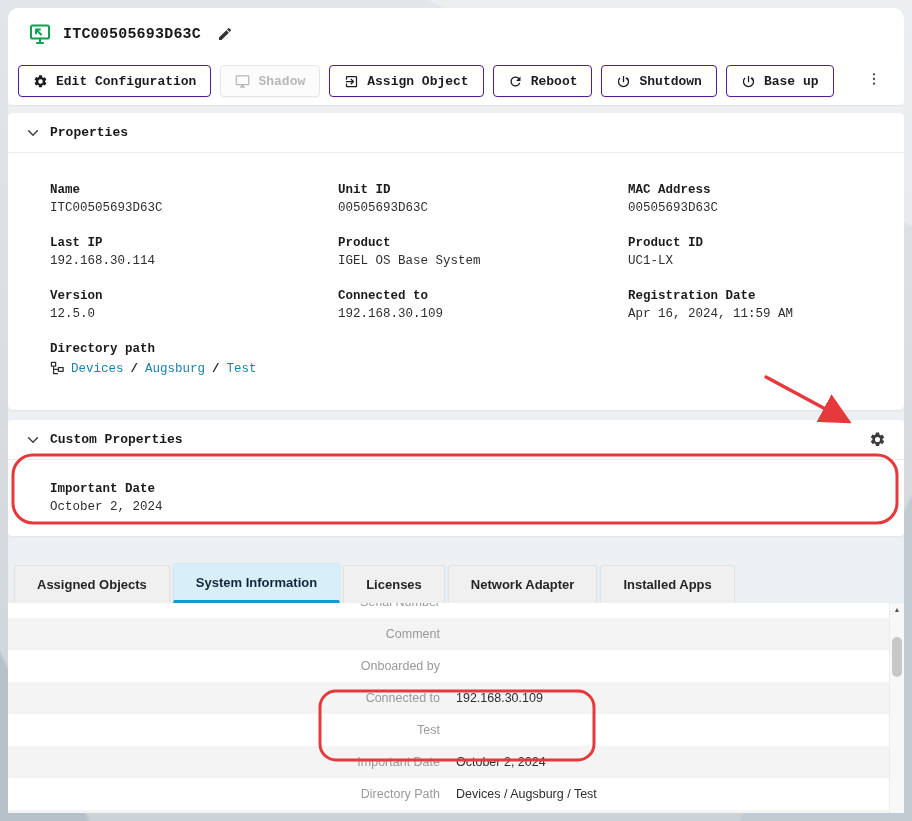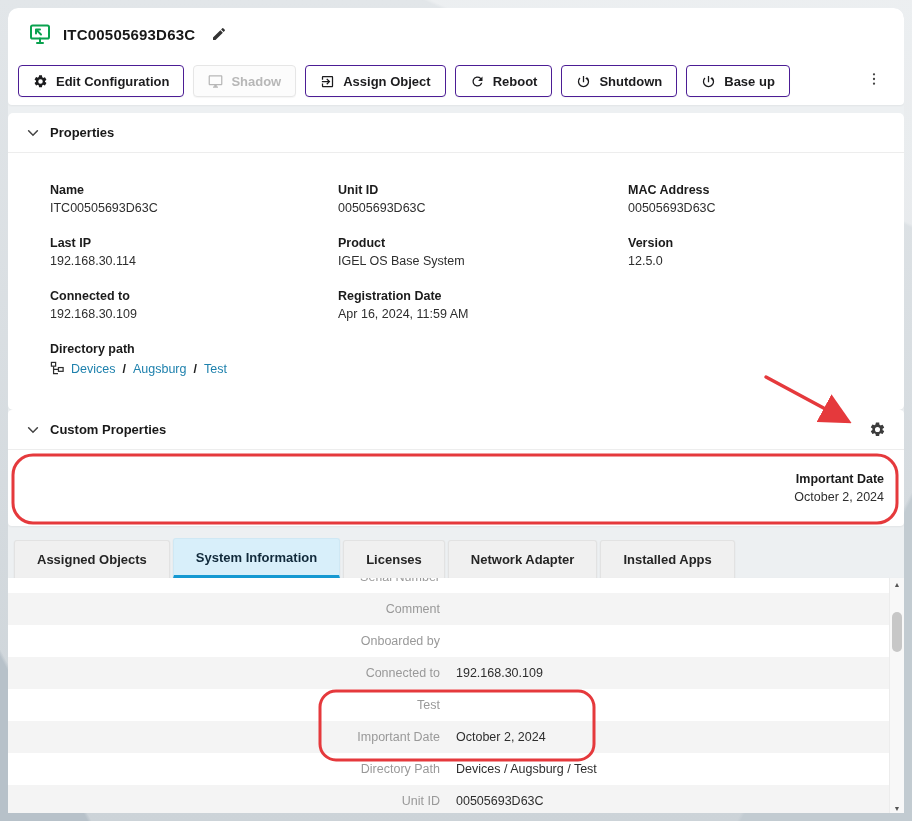--- a/index.html
+++ b/index.html
@@ -11,21 +11,21 @@
     background:
       linear-gradient(62deg, #b7c1c9 0 6.5%, rgba(0,0,0,0) 6.8%),
       linear-gradient(118deg, rgba(0,0,0,0) 87%, #c2cbd1 87.3%),
       linear-gradient(205deg, rgba(255,255,255,.35) 0 18%, rgba(0,0,0,0) 18.3%),
       linear-gradient(180deg, #e2e6e9, #ccd3d8);
   }
   .app {
     position: absolute; left: 8px; top: 8px; width: 896px; height: 805px;
     background: #edf0f2; border-radius: 10px 10px 0 0; overflow: hidden;
   }
-  .card { background: #fff; box-shadow: 0 1px 2px rgba(0,0,0,.05); overflow: hidden; }
+  .card { background: #fff; box-shadow: 0 1px 2px rgba(0,0,0,.05); overflow: hidden; font-family: Liberation Mono, monospace; }
 
   
   .card-top { height: 97px; border-radius: 10px 10px 4px 4px; margin-bottom: 8px; }
   .title-row { height: 52px; display: flex; align-items: center; padding: 0 20px; }
   .device-icon { width: 24px; height: 24px; margin-right: 11px; flex: 0 0 auto; }
   .page-title { font-size: 15px; font-weight: 700; color: #181818; letter-spacing: .2px; }
   .pencil { width: 16px; height: 16px; margin-left: 16px; color: #333; cursor: pointer; }
   .toolbar { height: 45px; display: flex; align-items: flex-start; gap: 9px; padding: 5px 12px 0 10px; }
   .btn {
     display: inline-flex; align-items: center; gap: 8px; height: 32px; padding: 0 14px;
@@ -37,32 +37,32 @@
   .btn.disabled { color: #b7b7b7; border-color: #e6e6e6; background: #fcfcfc; }
   .kebab-btn { margin-left: auto; margin-right: 4px; border: none; background: none; padding: 6px; cursor: pointer; color: #444; }
   .kebab-btn svg { width: 16px; height: 16px; }
 
   
   .section-header { height: 40px; display: flex; align-items: center; gap: 10px; padding: 0 18px; border-bottom: 1px solid #ededed; }
   .section-title { font-size: 13px; font-weight: 700; color: #191919; }
   .chev { width: 14px; height: 14px; color: #444; cursor: pointer; flex: 0 0 auto; }
   .gear-right { margin-left: auto; width: 17px; height: 17px; color: #3c3c3c; cursor: pointer; }
 
-  .properties-card { height: 297px; border-radius: 5px; margin-bottom: 0; }
+  .properties-card { height: 297px; border-radius: 5px; margin-bottom: 10px; }
   .props-grid { padding: 30px 20px 0 42px; display: grid; grid-template-columns: 288px 290px 1fr; row-gap: 20px; }
   .field { min-height: 33px; }
   .flabel { font-size: 12.5px; font-weight: 700; color: #1b1b1b; margin-bottom: 4px; }
   .fvalue { font-size: 12.5px; color: #2e2e2e; }
   .dir-field { grid-column: 1 / -1; }
   .path-links { display: flex; align-items: flex-end; gap: 6px; margin-top: 5px; }
   .tree-icon { width: 15px; height: 15px; color: #2d2d2d; flex: 0 0 auto; }
   .plink { font-size: 12.5px; color: #1e81ad; text-decoration: none; cursor: pointer; }
   .psep { font-size: 12.5px; font-weight: 700; color: #222; margin: 0 1px; }
 
-  .custom-card { height: 116px; border-radius: 4px; margin-bottom: 12px; text-align: right; }
+  .custom-card { height: 116px; border-radius: 4px; margin-bottom: 27px; }
   .custom-content { padding: 22px 20px 0 42px; }
 
   
   .tabs { height: 40px; display: flex; gap: 3px; padding-left: 6px; align-items: flex-end; }
   .tab {
     height: 38px; display: flex; align-items: center; padding: 0 22px;
     background: #f0f0f0; border: 1px solid #e2e2e2; border-bottom: none;
     border-radius: 3px 3px 0 0; font-size: 13px; font-weight: 700; color: #252525;
     box-shadow: 0 1px 2px rgba(0,0,0,.07); cursor: pointer; white-space: nowrap;
   }
@@ -173,20 +173,24 @@
       </div>
       <div class="field">
         <div class="flabel">Last IP</div>
         <div class="fvalue">192.168.30.114</div>
       </div>
       <div class="field">
         <div class="flabel">Product</div>
         <div class="fvalue">IGEL OS Base System</div>
       </div>
       <div class="field">
+        <div class="flabel">Product ID</div>
+        <div class="fvalue">UC1-LX</div>
+      </div>
+      <div class="field">
         <div class="flabel">Version</div>
         <div class="fvalue">12.5.0</div>
       </div>
       <div class="field">
         <div class="flabel">Connected to</div>
         <div class="fvalue">192.168.30.109</div>
       </div>
       <div class="field">
         <div class="flabel">Registration Date</div>
         <div class="fvalue">Apr 16, 2024, 11:59 AM</div>

